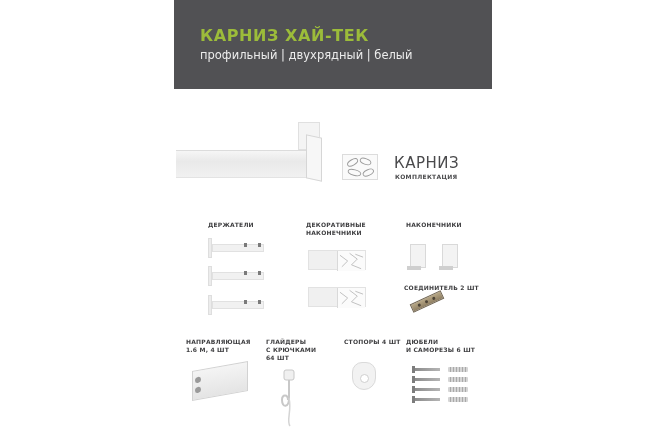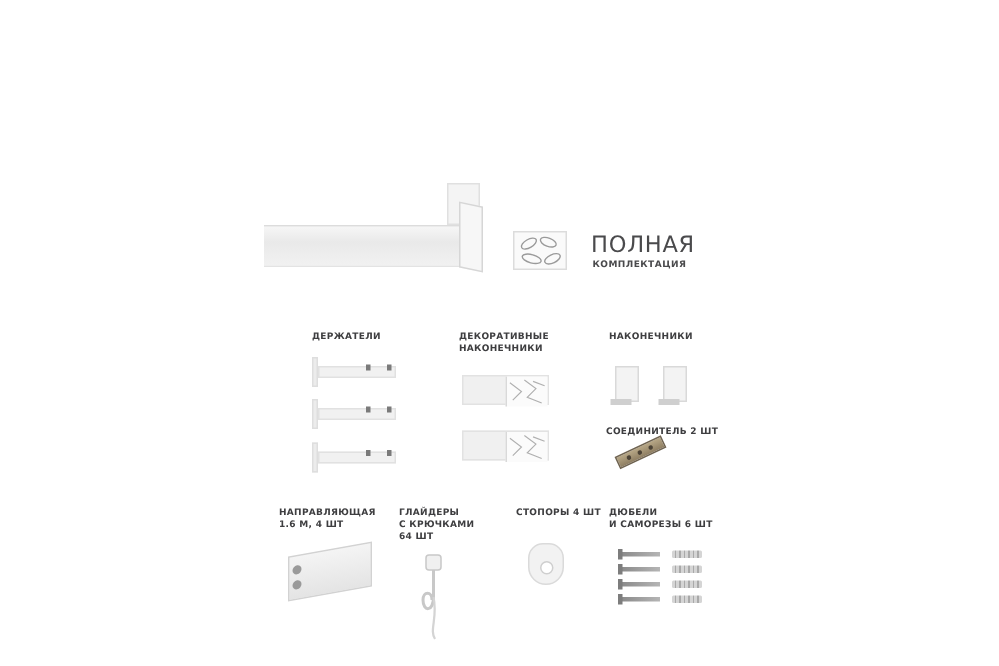--- a/index.html
+++ b/index.html
@@ -45,36 +45,40 @@
 
     .screw { position:absolute; width:26px; height:3px; background:linear-gradient(90deg,#8a8a8a,#b5b5b5); }
     .screw::before { content:""; position:absolute; left:-2px; top:-2px; width:3px; height:7px; background:#7d7d7d; }
     .dowel { position:absolute; width:20px; height:5px; background:repeating-linear-gradient(90deg,#d5d5d5 0 2px,#a9a9a9 2px 3px); border-radius:1px; }
   </style>
 </head>
 <body>
 
 <div class="page">
 
+  <div class="banner">
+    <div class="banner-title">КАРНИЗ ХАЙ-ТЕК</div>
+    <div class="banner-sub">профильный | двухрядный | белый</div>
+  </div>
 
   <div class="hero">
     <div class="rod"></div>
     <div class="bracket-plate"></div>
     <div class="bracket-arm"></div>
     <div class="finial">
       <svg viewBox="0 0 36 26">
         <g fill="none" stroke="#9a9a9a" stroke-width="1">
           <ellipse cx="10" cy="8" rx="6" ry="3" transform="rotate(-30 10 8)"></ellipse>
           <ellipse cx="24" cy="7" rx="6" ry="3" transform="rotate(20 24 7)"></ellipse>
           <ellipse cx="12" cy="19" rx="7" ry="3" transform="rotate(15 12 19)"></ellipse>
           <ellipse cx="27" cy="19" rx="6" ry="3" transform="rotate(-25 27 19)"></ellipse>
         </g>
       </svg>
     </div>
-    <div class="hero-title">ПОЛНАЯ</div>
+    <div class="hero-title">КАРНИЗ</div>
     <div class="hero-sub">КОМПЛЕКТАЦИЯ</div>
   </div>
 
   <div class="lbl" style="left:34px; top:221px;">ДЕРЖАТЕЛИ</div>
   <div>
     <div class="holder" style="left:34px; top:238px;">
         <div class="post"></div>
         <div class="arm"></div>
         <div class="notch" style="left:36px;"></div>
         <div class="notch" style="left:50px;"></div>

